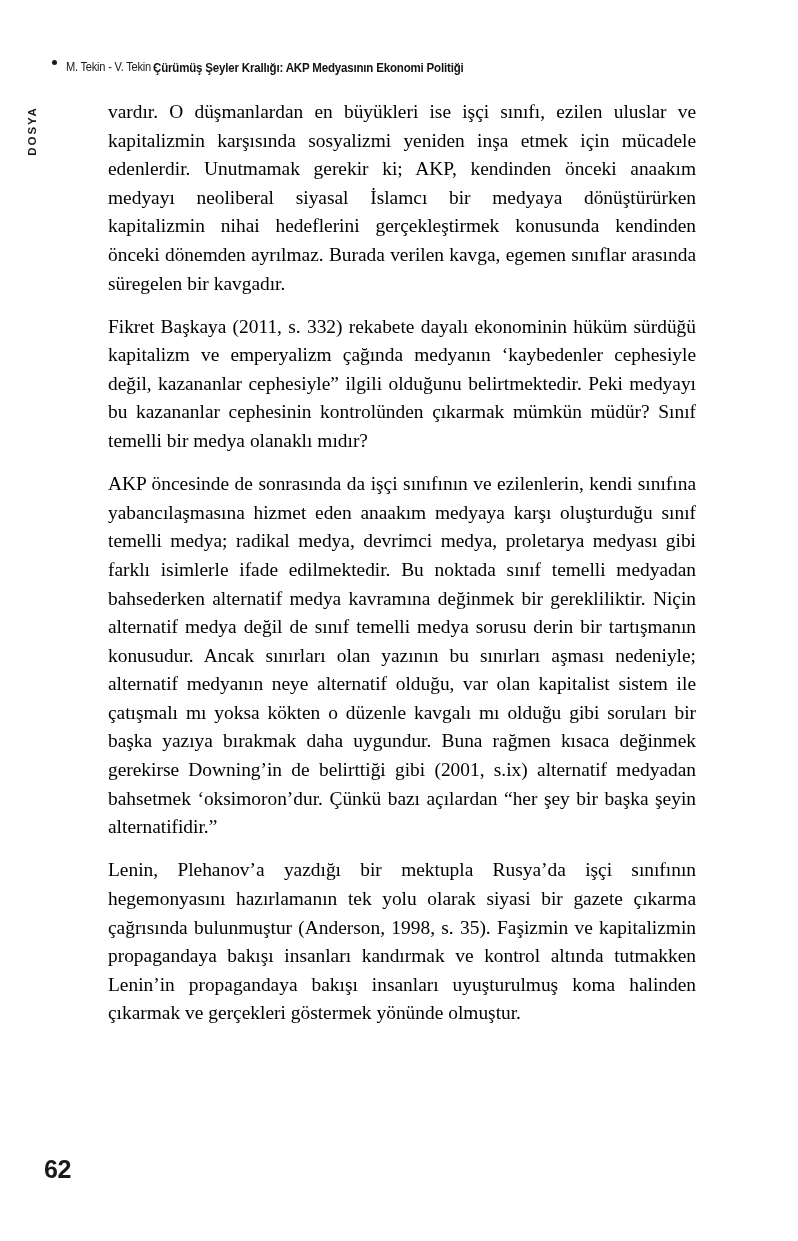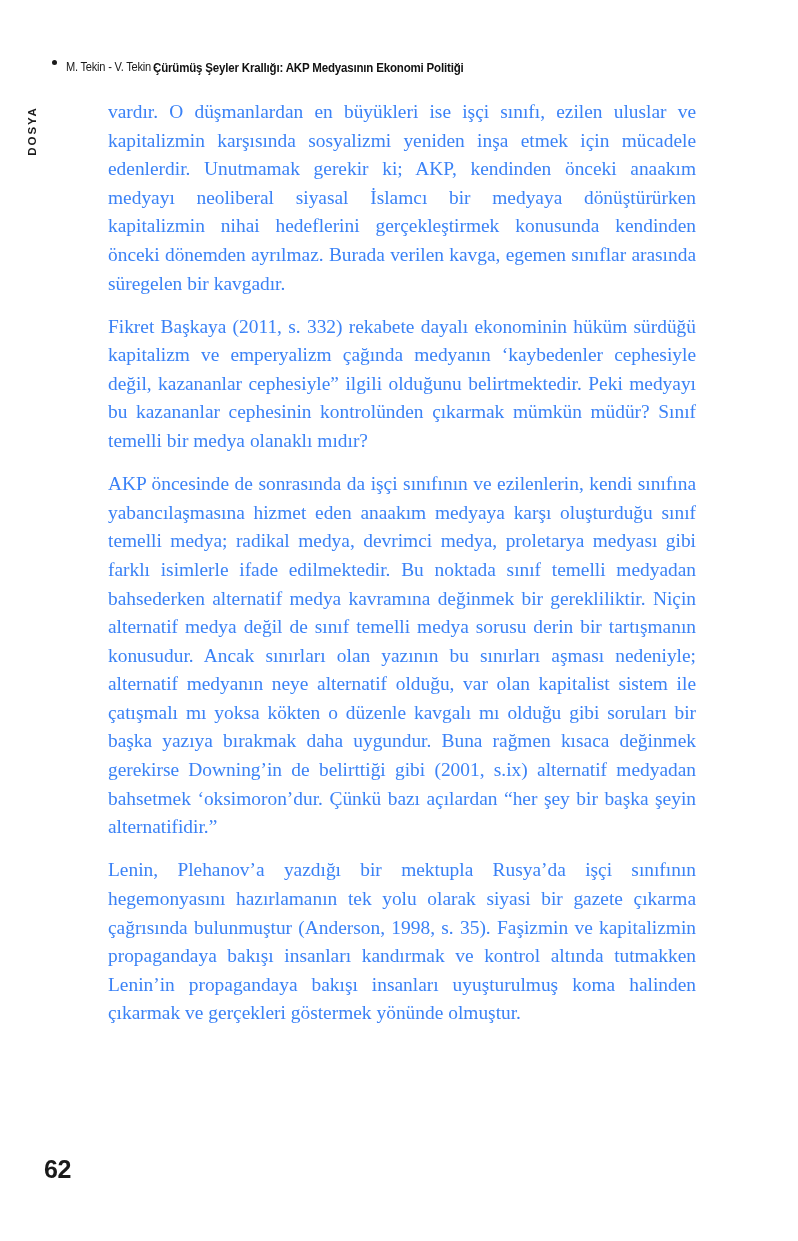--- a/index.html
+++ b/index.html
@@ -98,21 +98,21 @@
   }
   .body-paragraph {
     margin: 0 0 14.5px 0;
     font-family: "Liberation Serif", "DejaVu Serif", serif;
     font-size: 19.4px;
     line-height: 28.6px;
     text-align: justify;
     text-justify: inter-word;
     hyphens: manual;
     -webkit-hyphens: manual;
-    color: #3b82f6;
+    color: #000000;
     word-spacing: 0.1px;
   }
   .body-paragraph:last-child {
     margin-bottom: 0;
   }
 
   
   .folio {
     position: absolute;
     left: 44px;

